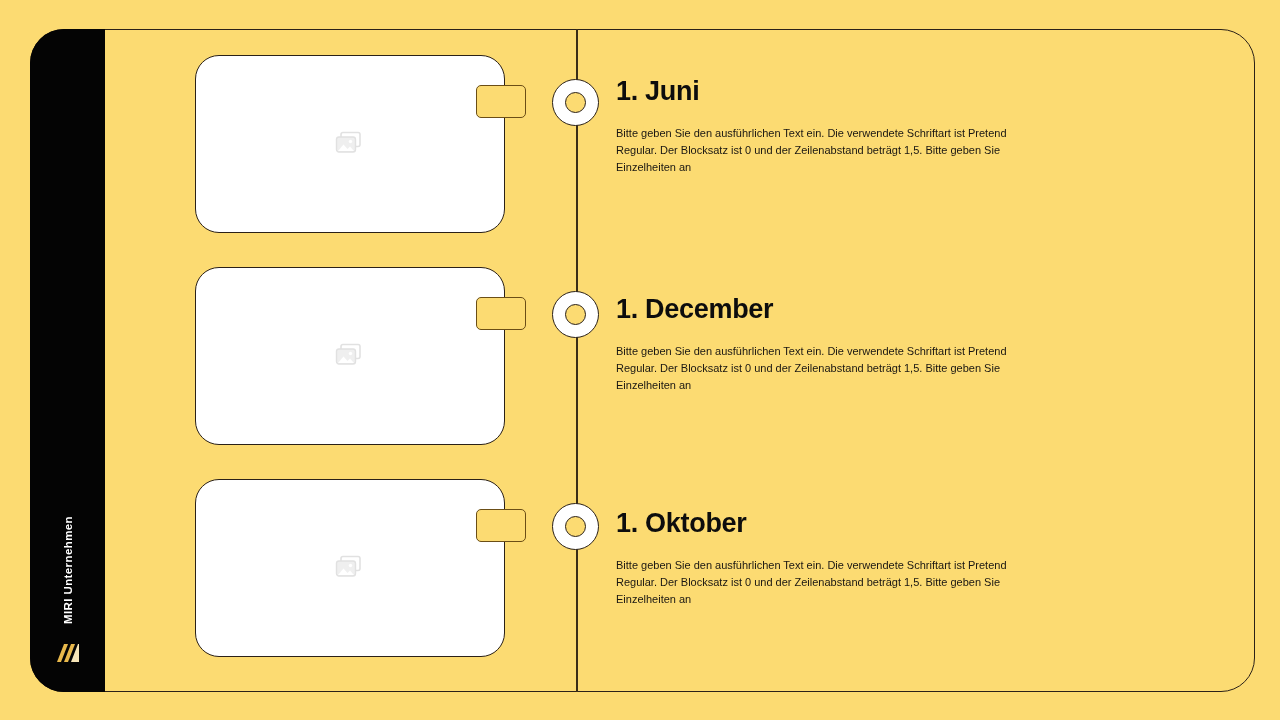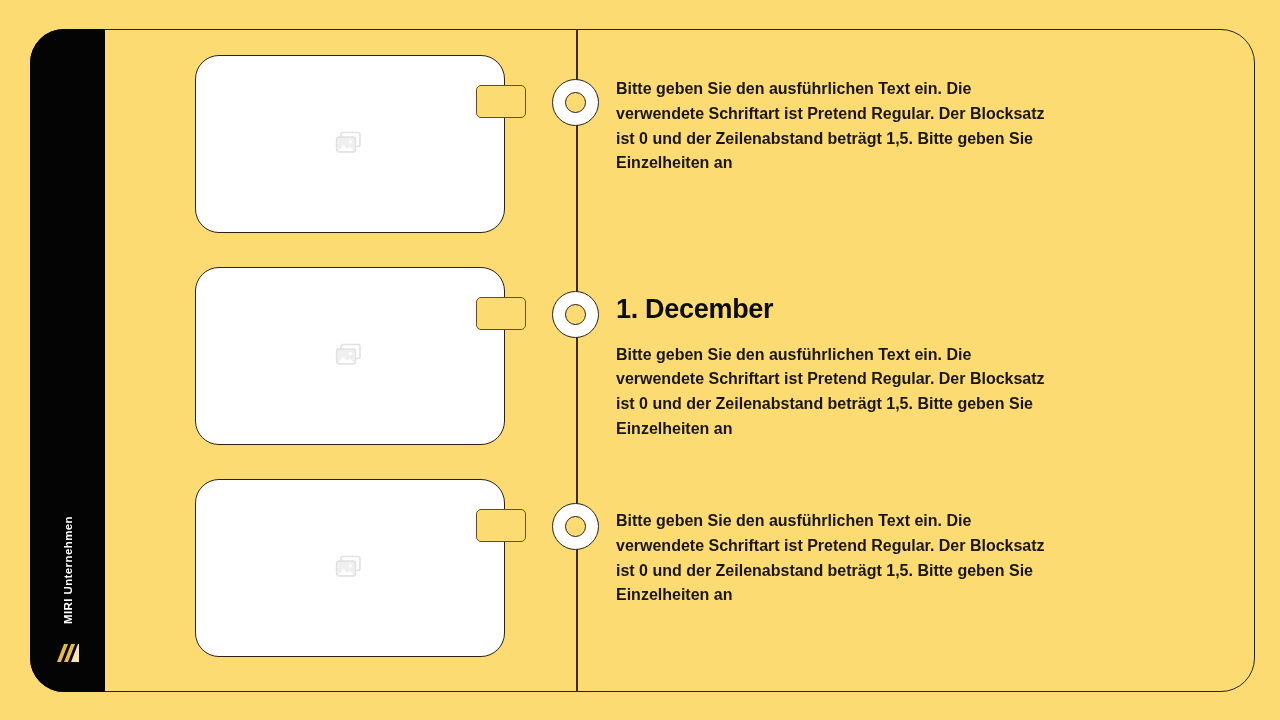--- a/index.html
+++ b/index.html
@@ -164,22 +164,22 @@
   }
   .entry-title {
     font-size: 27px;
     font-weight: bold;
     color: #0d0d0d;
     letter-spacing: -0.3px;
     line-height: 1.1;
     margin: 0 0 18px 0;
   }
   .entry-body {
-    font-size: 16px;
-    font-weight: bold;
+    font-size: 11px;
+    font-weight: normal;
     color: #191612;
     line-height: 1.55;
     margin: 0;
     max-width: 430px;
   }
   .row-2 .entry-text { top: 28px; }
   .row-3 .entry-text { top: 30px; }
 </style>
 </head>
 <body>
@@ -210,20 +210,21 @@
         <rect x="1.5" y="6" width="19" height="15" rx="2.5" fill="#ededed" stroke="#dcdcdc" stroke-width="1.4"></rect>
         <circle cx="15.5" cy="10.5" r="1.7" fill="#ffffff"></circle>
         <path d="M3 20 L8.5 13.5 L12.5 18 L15 15.5 L19 20 Z" fill="#ffffff"></path>
       </svg>
     </div>
     <div class="card-tab"></div>
     <div class="marker">
       <div class="marker-hole"></div>
     </div>
     <div class="entry-text">
+      <h2 class="entry-title">1. Juni</h2>
       <p class="entry-body">Bitte geben Sie den ausführlichen Text ein. Die verwendete Schriftart ist Pretend Regular. Der Blocksatz ist 0 und der Zeilenabstand beträgt 1,5. Bitte geben Sie Einzelheiten an</p>
     </div>
   </div>
 
   <div class="row row-2">
     <div class="media-card">
       <svg class="placeholder-icon" viewBox="0 0 30 26">
         <rect x="6" y="1.5" width="19" height="14" rx="2" fill="none" stroke="#dcdcdc" stroke-width="1.6"></rect>
         <rect x="1.5" y="6" width="19" height="15" rx="2.5" fill="#ededed" stroke="#dcdcdc" stroke-width="1.4"></rect>
         <circle cx="15.5" cy="10.5" r="1.7" fill="#ffffff"></circle>
@@ -247,17 +248,18 @@
         <rect x="1.5" y="6" width="19" height="15" rx="2.5" fill="#ededed" stroke="#dcdcdc" stroke-width="1.4"></rect>
         <circle cx="15.5" cy="10.5" r="1.7" fill="#ffffff"></circle>
         <path d="M3 20 L8.5 13.5 L12.5 18 L15 15.5 L19 20 Z" fill="#ffffff"></path>
       </svg>
     </div>
     <div class="card-tab"></div>
     <div class="marker">
       <div class="marker-hole"></div>
     </div>
     <div class="entry-text">
+      <h2 class="entry-title">1. Oktober</h2>
       <p class="entry-body">Bitte geben Sie den ausführlichen Text ein. Die verwendete Schriftart ist Pretend Regular. Der Blocksatz ist 0 und der Zeilenabstand beträgt 1,5. Bitte geben Sie Einzelheiten an</p>
     </div>
   </div>
 
 </div>
 
 </body></html>

